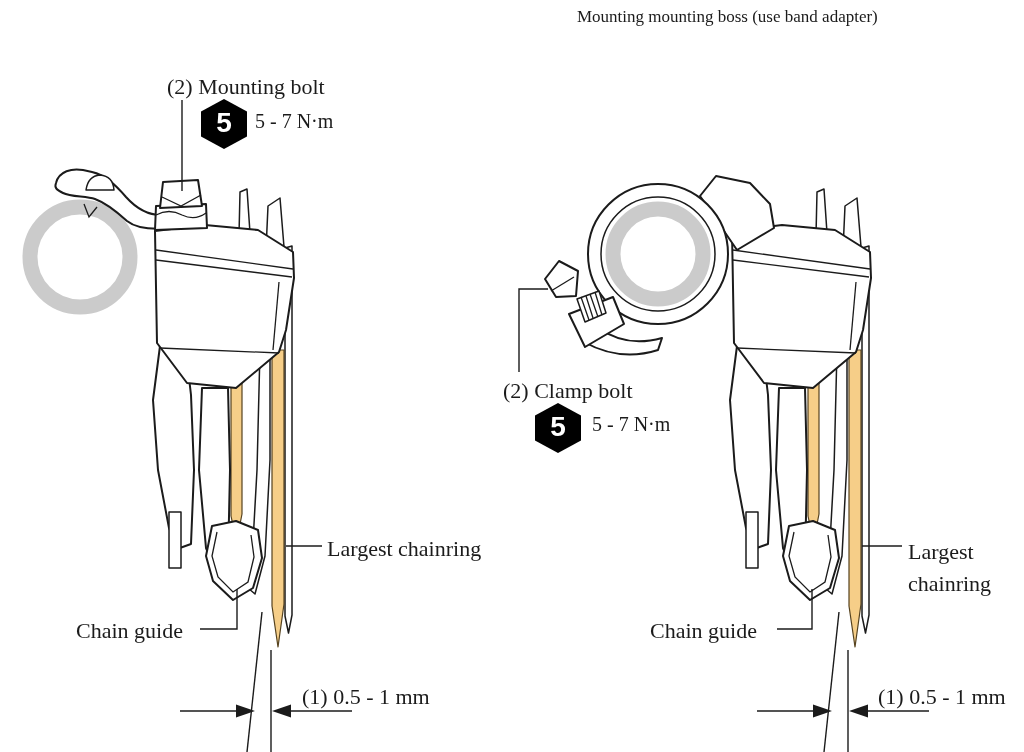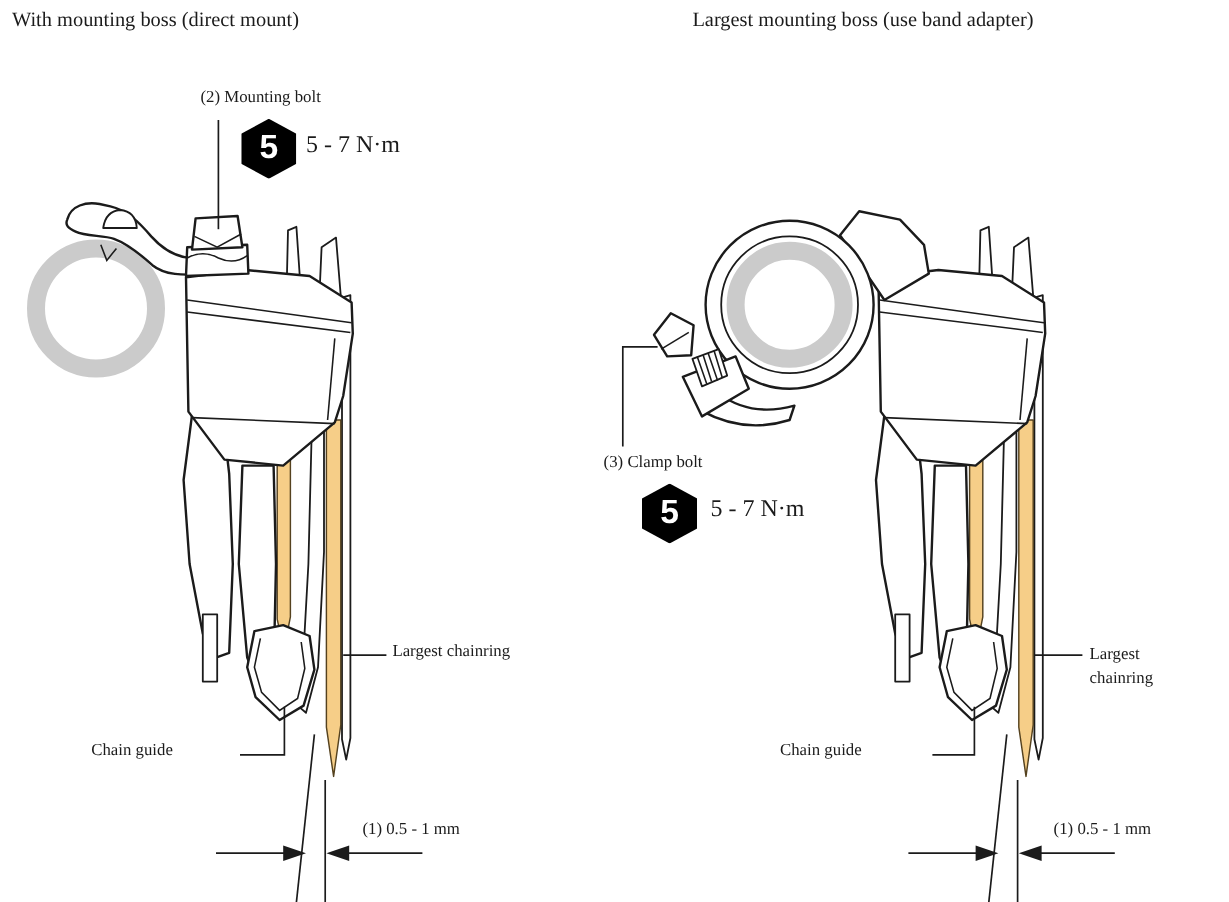--- a/index.html
+++ b/index.html
@@ -5,21 +5,21 @@
   :root{
     --chainring:#F6CE88;
     --tube:#CBCBCB;
     --line:#1B1B1B;
     --torque_badge:#000000;
   }
   html,body{margin:0;padding:0;background:#fff;}
   .stage{position:relative;width:1024px;height:752px;background:#fff;overflow:hidden;
          font-family:"Liberation Serif",serif;color:var(--line);}
   .stage svg{position:absolute;left:0;top:0;}
-  .lbl{position:absolute;font-size:14px;line-height:1.2;white-space:nowrap;color:var(--line);}
+  .lbl{position:absolute;font-size:22px;line-height:1.2;white-space:nowrap;color:var(--line);}
   .title{font-size:17px;}
   .torqueval{font-size:20px;}
   .wraplbl{white-space:normal;width:88px;line-height:1.45;}
   .hex{position:absolute;display:flex;align-items:center;justify-content:center;
        background:var(--torque_badge);color:#fff;
        clip-path:polygon(50% 0%,100% 25%,100% 75%,50% 100%,0% 75%,0% 25%);
        font-family:"Liberation Sans",sans-serif;font-weight:bold;}
   .hex span{font-size:28px;transform:translateY(-1px);}
   
   .w{fill:#fff;stroke:var(--line);stroke-width:2;stroke-linejoin:round;}
@@ -101,33 +101,32 @@
         <path class="thin" d="M581,297 L589,320 M586,296 L593,318 M590,294 L598,317 M595,292 L602,315"></path>
         <path class="w" d="M545,279 L559,261 L578,271 L576,296 L556,297 Z"></path>
         <path class="thin" d="M551,291 L574,277"></path>
       </g>
       <path class="ln" d="M548,289 L519,289 L519,372"></path>
       <path class="ln" d="M862,546 L902,546"></path>
       <path class="ln" d="M777,629 L812,629 L812,589"></path>
     </g>
   </svg>
 
-  <div class="lbl title" style="left:10px;top:7px;">With mounting boss (direct mount)</div>
-  <div class="lbl title" style="left:577px;top:7px;">Largest mounting boss (use band adapter)</div>
+  <div class="lbl title" style="left:577px;top:7px;">Mounting mounting boss (use band adapter)</div>
 
   <div class="lbl" style="left:167px;top:74px;">(2) Mounting bolt</div>
   <div class="hex" style="left:201px;top:99px;width:46px;height:50px;">
     <span>5</span>
   </div>
   <div class="lbl torqueval" style="left:255px;top:109px;">5 - 7 N·m</div>
   <div class="lbl" style="left:327px;top:536px;">Largest chainring</div>
   <div class="lbl" style="left:76px;top:618px;">Chain guide</div>
   <div class="lbl" style="left:302px;top:684px;">(1) 0.5 - 1 mm</div>
 
-  <div class="lbl" style="left:503px;top:378px;">(3) Clamp bolt</div>
+  <div class="lbl" style="left:503px;top:378px;">(2) Clamp bolt</div>
   <div class="hex" style="left:535px;top:403px;width:46px;height:50px;">
     <span>5</span>
   </div>
   <div class="lbl torqueval" style="left:592px;top:412px;">5 - 7 N·m</div>
   <div class="lbl wraplbl" style="left:908px;top:536px;">Largest chainring</div>
   <div class="lbl" style="left:650px;top:618px;">Chain guide</div>
   <div class="lbl" style="left:878px;top:684px;">(1) 0.5 - 1 mm</div>
 
 </div>
 

